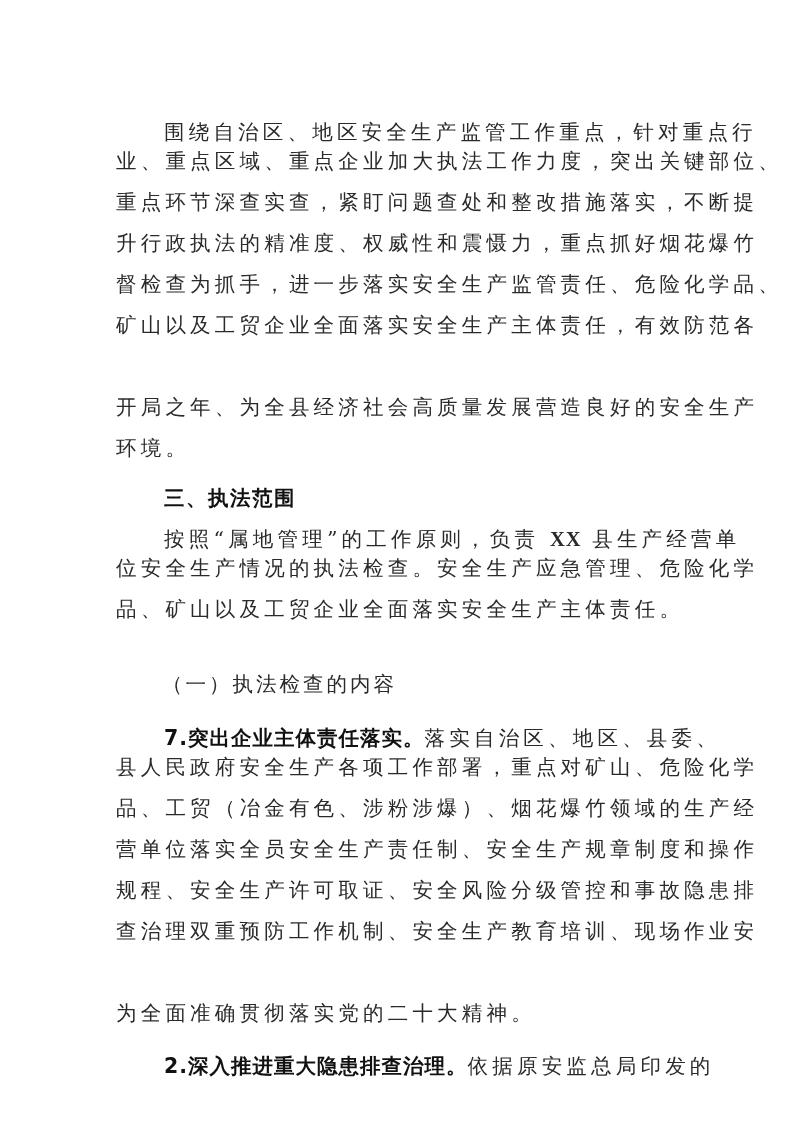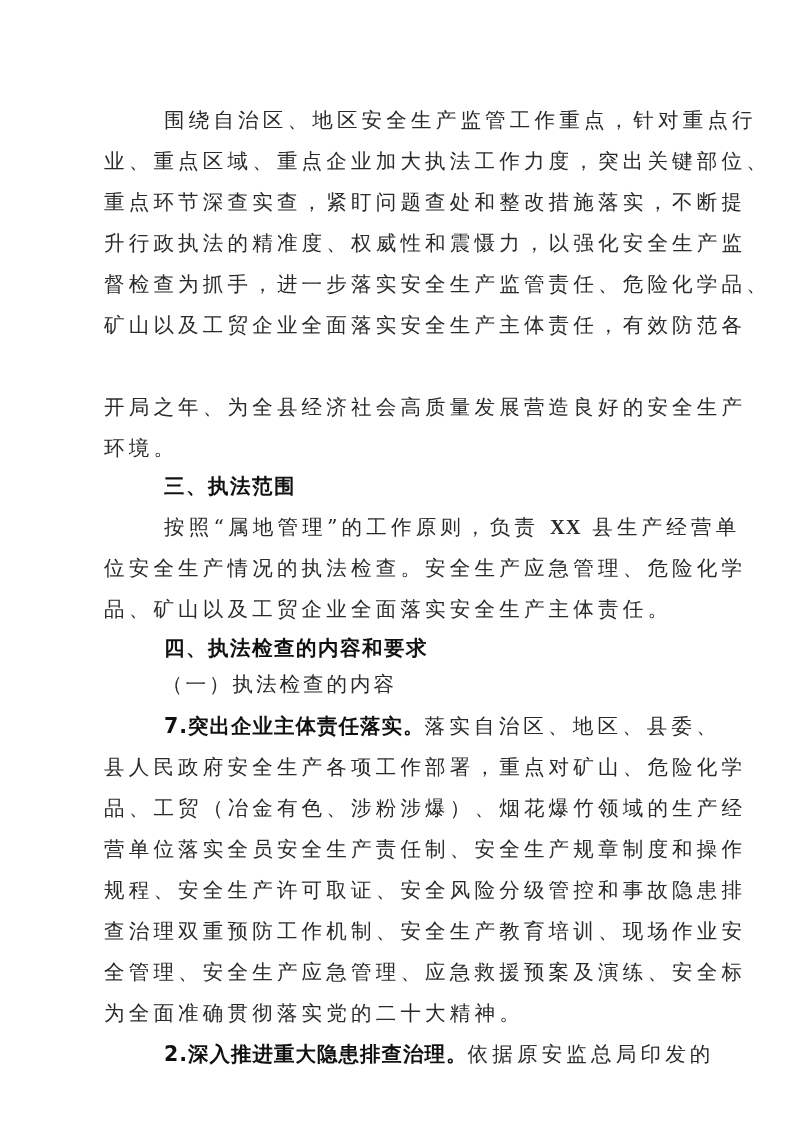--- a/index.html
+++ b/index.html
@@ -1,65 +1,63 @@
 <!DOCTYPE html>
 <html><head>
 <meta charset="utf-8">
 <style>
   html, body { margin:0; padding:0; background:#ffffff; }
   body { width:793px; height:1122px; position:relative; overflow:hidden; }
   .page { position:absolute; left:0; top:0; width:793px; height:1122px; background:#fff; }
   .line {
-    position:absolute; left:104px; width:552px; height:32px;
+    position:absolute; left:116px; width:552px; height:32px;
     font-family:"DejaVu Serif","Liberation Serif",serif;
     font-size:20.5px; color:#2a2a2a; white-space:nowrap;
     letter-spacing:4.2px; line-height:32px;
   }
-  .indent { left:164px; width:510px; }
+  .indent { left:164px; width:510px;margin-top:12px; }
   .heading {
     font-family:"DejaVu Sans","Liberation Sans",sans-serif;
     font-weight:bold; color:#111; letter-spacing:1.5px;
   }
   .sub { left:162px; letter-spacing:3px;font-family:Liberation Mono, monospace; }
   .bold { font-family:"DejaVu Sans","Liberation Sans",sans-serif; font-weight:bold; color:#111; letter-spacing:1px; }
   .xx { font-family:"Liberation Serif",serif; font-weight:bold; letter-spacing:1px; }
 </style>
 </head>
 <body>
 
 <div class="page">
 
   <div class="line indent" style="top:104px">围绕自治区、地区安全生产监管工作重点，针对重点行</div>
   <div class="line" style="top:145px">业、重点区域、重点企业加大执法工作力度，突出关键部位、</div>
   <div class="line" style="top:186px">重点环节深查实查，紧盯问题查处和整改措施落实，不断提</div>
-  <div class="line" style="top:227px">升行政执法的精准度、权威性和震慑力，以强化安全生产监</div>
+  <div class="line" style="top:227px">升行政执法的精准度、权威性和震慑力，重点抓好烟花爆竹</div>
   <div class="line" style="top:268px">督检查为抓手，进一步落实安全生产监管责任、危险化学品、</div>
   <div class="line" style="top:309px">矿山以及工贸企业全面落实安全生产主体责任，有效防范各</div>
   <div class="line" style="top:391px">开局之年、为全县经济社会高质量发展营造良好的安全生产</div>
   <div class="line" style="top:432px">环境。</div>
 
   <div class="line indent heading" style="top:470px">三、执法范围</div>
 
   <div class="line indent" style="top:511px">
     <span>按照“属地管理”的工作原则，负责 </span><span class="xx">XX</span><span> 县生产经营单</span>
   </div>
   <div class="line" style="top:552px">位安全生产情况的执法检查。安全生产应急管理、危险化学</div>
   <div class="line" style="top:593px">品、矿山以及工贸企业全面落实安全生产主体责任。</div>
 
-  <div class="line indent heading" style="top:632px">四、执法检查的内容和要求</div>
   <div class="line sub" style="top:670px">（一）执法检查的内容</div>
 
   <div class="line indent" style="top:710px">
     <span class="bold">7.突出企业主体责任落实。</span><span>落实自治区、地区、县委、</span>
   </div>
   <div class="line" style="top:751px">县人民政府安全生产各项工作部署，重点对矿山、危险化学</div>
   <div class="line" style="top:792px">品、工贸（冶金有色、涉粉涉爆）、烟花爆竹领域的生产经</div>
   <div class="line" style="top:833px">营单位落实全员安全生产责任制、安全生产规章制度和操作</div>
   <div class="line" style="top:874px">规程、安全生产许可取证、安全风险分级管控和事故隐患排</div>
   <div class="line" style="top:915px">查治理双重预防工作机制、安全生产教育培训、现场作业安</div>
-  <div class="line" style="top:956px">全管理、安全生产应急管理、应急救援预案及演练、安全标</div>
   <div class="line" style="top:997px">为全面准确贯彻落实党的二十大精神。</div>
 
   <div class="line indent" style="top:1038px">
     <span class="bold">2.深入推进重大隐患排查治理。</span><span>依据原安监总局印发的</span>
   </div>
 
 </div>
 
 </body></html>

